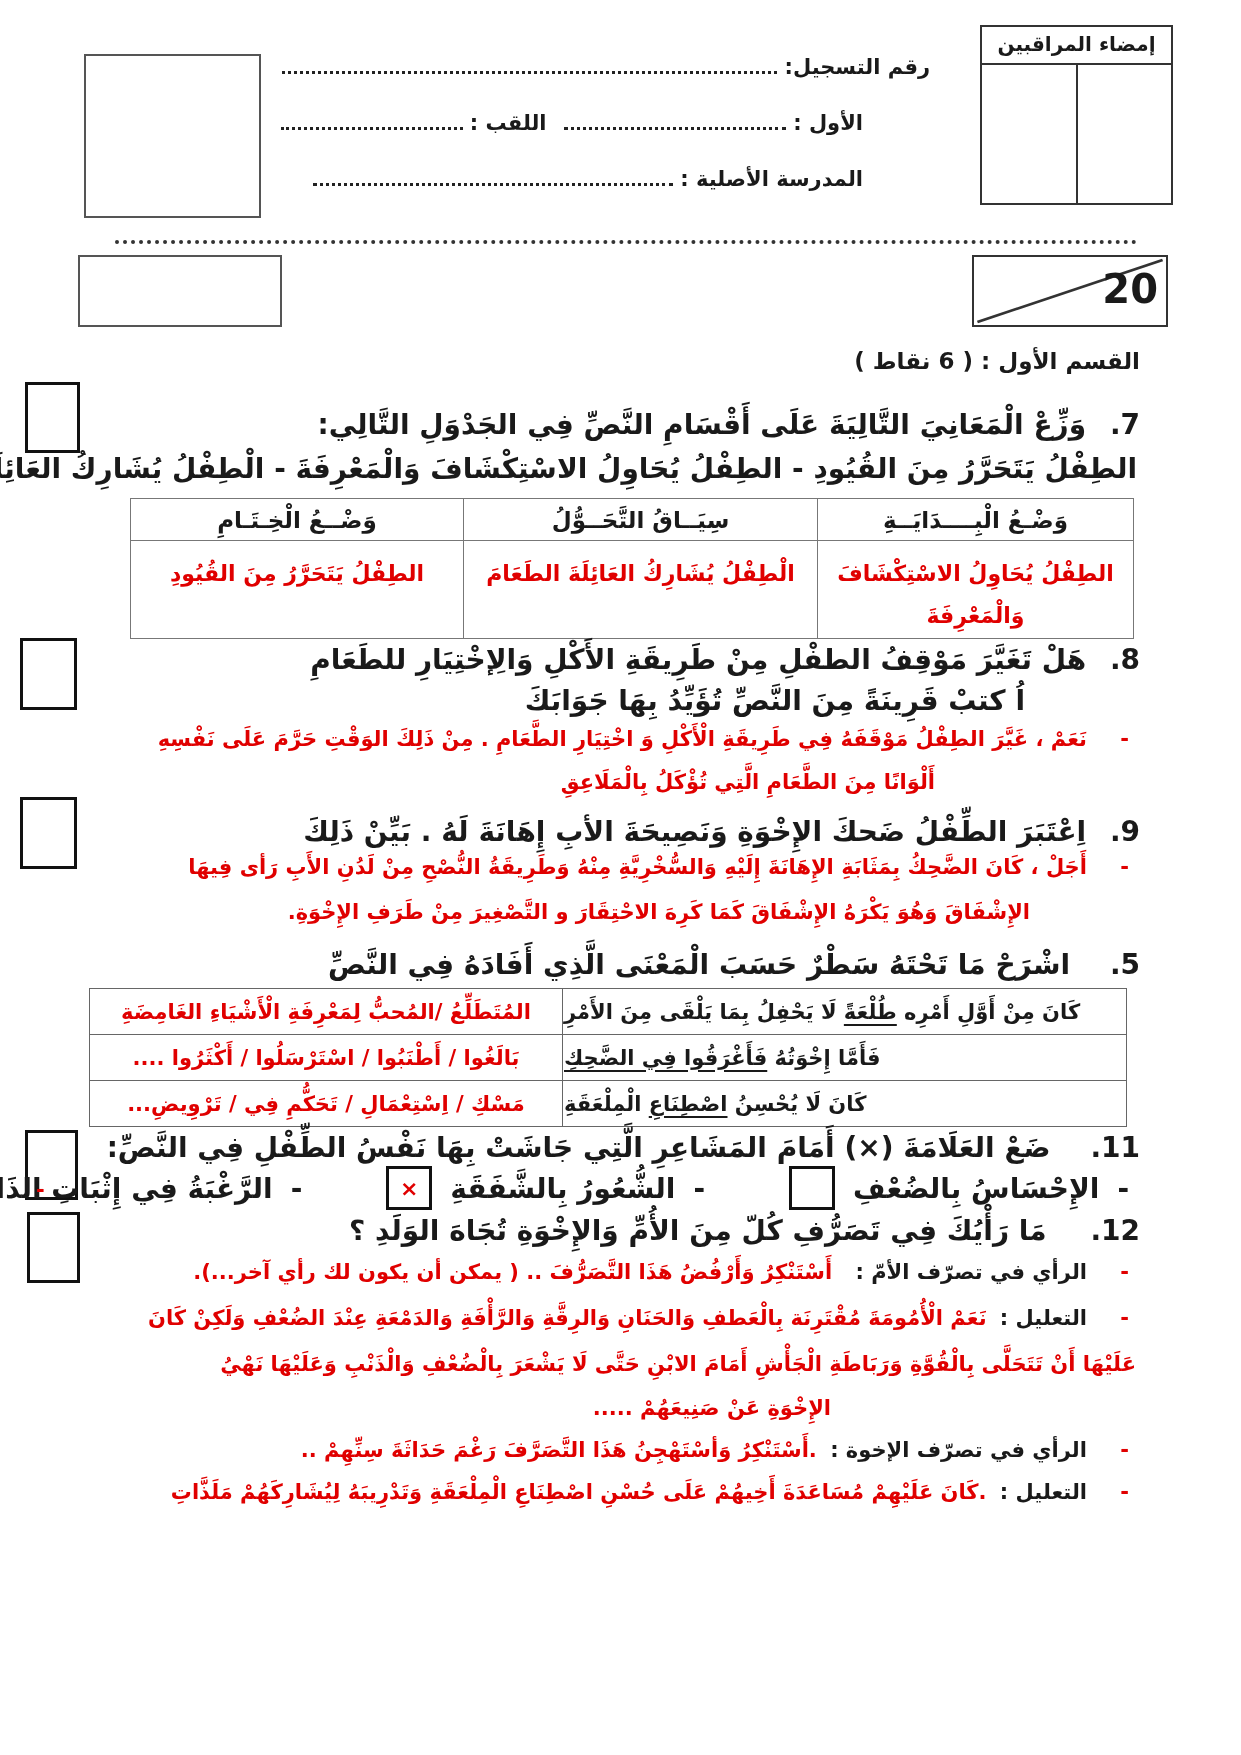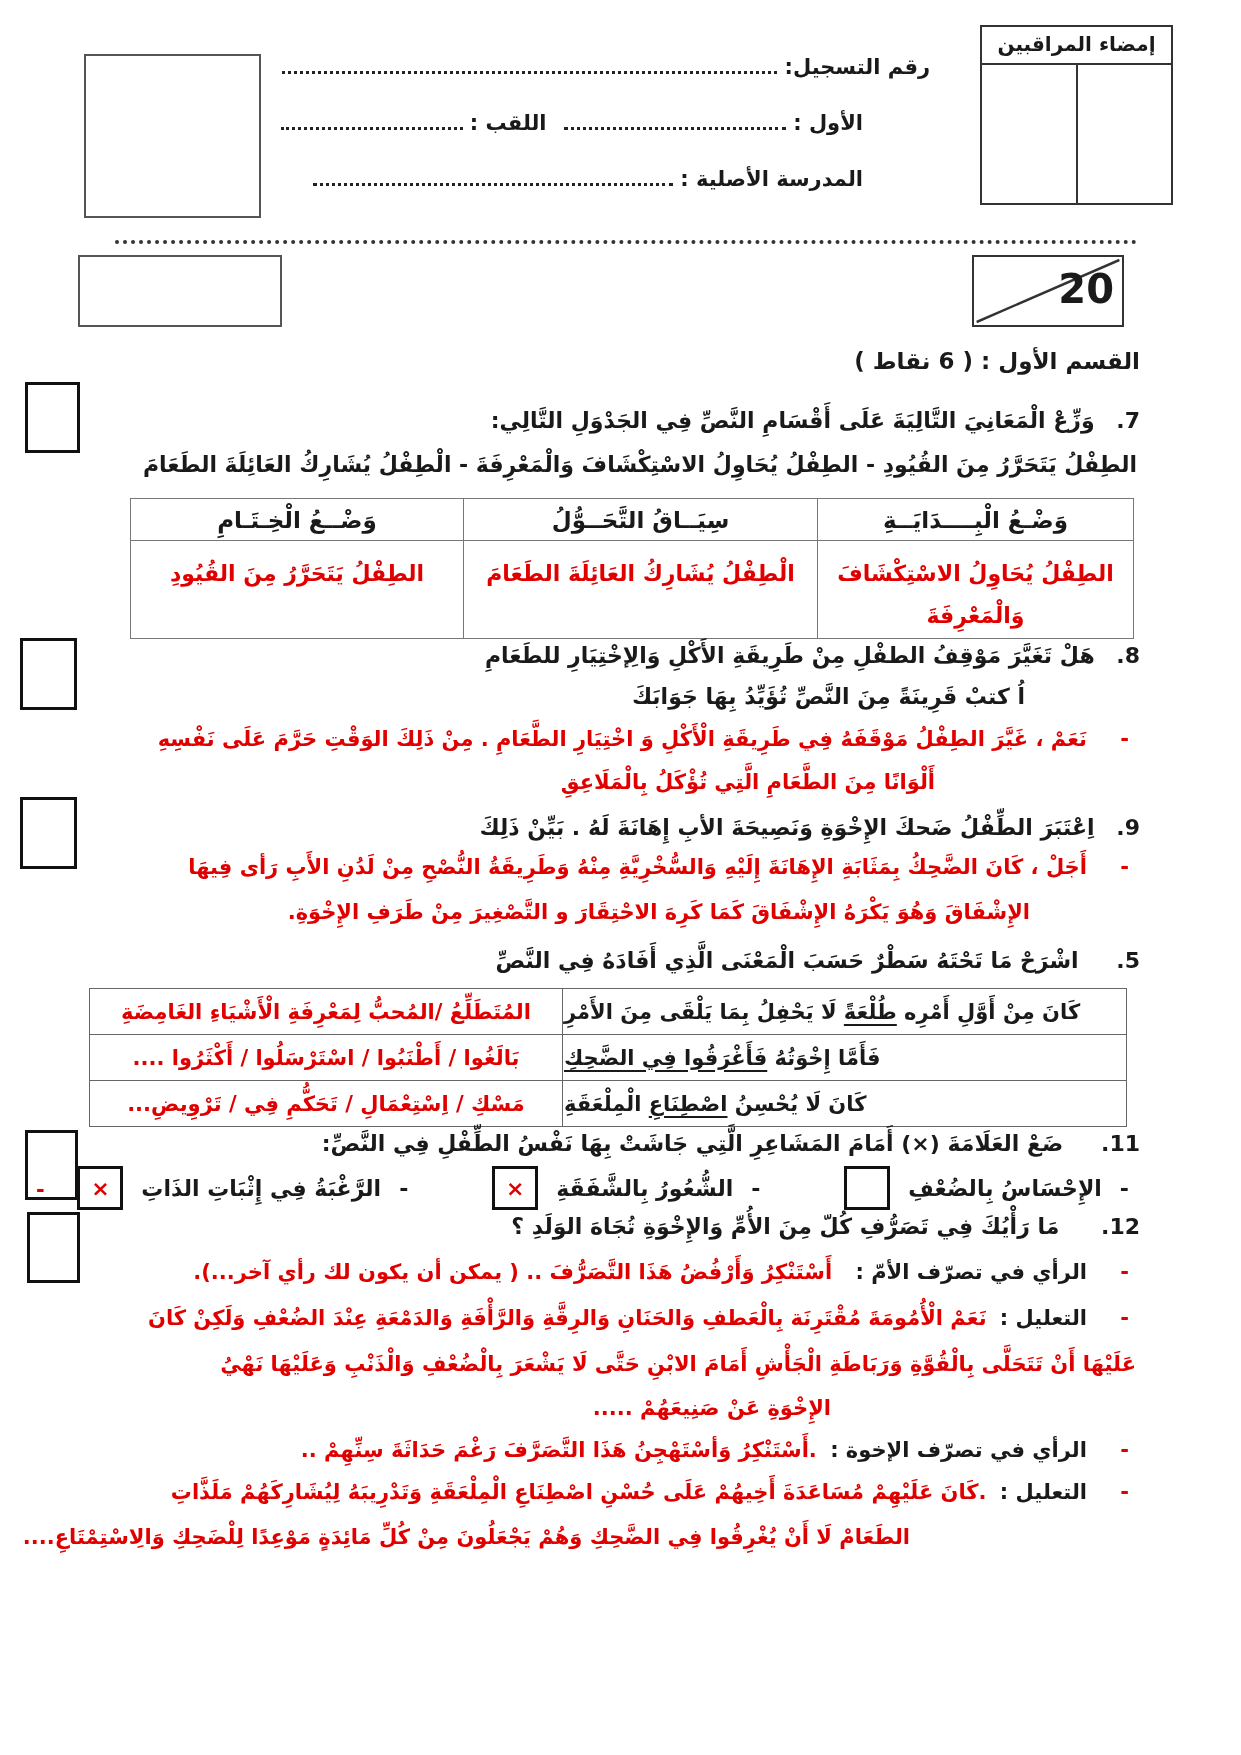--- a/index.html
+++ b/index.html
@@ -3,34 +3,34 @@
 <meta charset="utf-8">
 <style>
   html,body{margin:0;padding:0;background:#e8e8e8;}
   .page{
     position:relative;width:1241px;height:1755px;margin:0 auto;
     background:#ffffff;overflow:hidden;direction:rtl;
     font-family:"DejaVu Sans",sans-serif;color:#1a1a1a;
   }
   .abs{position:absolute;}
   .red{color:#e00000;}
-  .q{font-size:22px;font-weight:bold;white-space:nowrap;}
+  .q{font-size:28px;font-weight:bold;white-space:nowrap;}
   .ans{font-size:21px;font-weight:bold;white-space:nowrap;}
   .dots{display:inline-block;border-bottom:3px dotted #222;height:1em;vertical-align:baseline;}
   
   .supbox{left:980px;top:25px;width:193px;height:180px;border:2px solid #333;box-sizing:border-box;}
   .supbox .title{height:36px;border-bottom:2px solid #333;text-align:center;font-size:20px;font-weight:bold;line-height:34px;}
   .supbox .cols{display:flex;height:140px;}
   .supbox .cols .c{flex:1;}
   .supbox .cols .c:first-child{border-left:2px solid #333;}
   .photobox{left:84px;top:54px;width:177px;height:164px;border:2px solid #555;box-sizing:border-box;}
   .hline{font-size:21px;font-weight:bold;white-space:nowrap;}
   .sep{left:115px;top:240px;width:1022px;border-bottom:4px dotted #333;height:0;}
   .smallbox{left:78px;top:255px;width:204px;height:72px;border:2px solid #555;box-sizing:border-box;}
-  .scorebox{left:972px;top:255px;width:152px;height:72px;border:2px solid #333;box-sizing:border-box;}
+  .scorebox{left:972px;top:255px;width:196px;height:72px;border:2px solid #333;box-sizing:border-box;}
   .scorebox svg{position:absolute;left:0;top:0;width:100%;height:100%;}
   .scorebox .num{position:absolute;right:8px;top:12px;font-size:40px;font-weight:600;direction:ltr;line-height:1;}
   
   .mbox{border:3px solid #111;box-sizing:border-box;background:#fff;}
   
   table{border-collapse:collapse;}
   .t1{width:1003px;table-layout:fixed;}
   .t1 th,.t1 td{border:1px solid #777;box-sizing:border-box;}
   .t1 th{height:42px;font-size:23px;font-weight:bold;text-align:center;}
   .t1 td{height:94px;vertical-align:top;text-align:center;font-size:22px;font-weight:bold;padding-top:12px;line-height:1.9;}
@@ -218,16 +218,15 @@
     <span class="red">-</span>
     <span style="margin-right:26px;">الرأي في تصرّف الإخوة :</span>
     <span class="red" style="margin-right:6px;">.أَسْتَنْكِرُ وَأسْتَهْجِنُ هَذَا التَّصَرَّفَ رَغْمَ حَدَاثَةَ سِنِّهِمْ ..</span>
   </div>
 
   <div class="abs ans" style="top:1480px;right:112px;">
     <span class="red">-</span>
     <span style="margin-right:26px;">التعليل :</span>
     <span class="red" style="margin-right:6px;">.كَانَ عَلَيْهِمْ مُسَاعَدَةَ أَخِيهُمْ عَلَى حُسْنِ اصْطِنَاعِ الْمِلْعَقَةِ وَتَدْرِيبَهُ لِيُشَارِكَهُمْ مَلَذَّاتِ</span>
   </div>
-  <div class="abs ans red" style="top:1525px;right:331px;">الطَعَامْ لَا أَنْ يُغْرِقُوا فِي الضَّحِكِ وَهُمْ يَجْعَلُونَ مِنْ كُلِّ مَائِدَةٍ مَوْعِدًا لِلْضَحِكِ وَالِاسْتِمْتَاعِ....</div>
 
 
 </div>
 
 </body></html>

